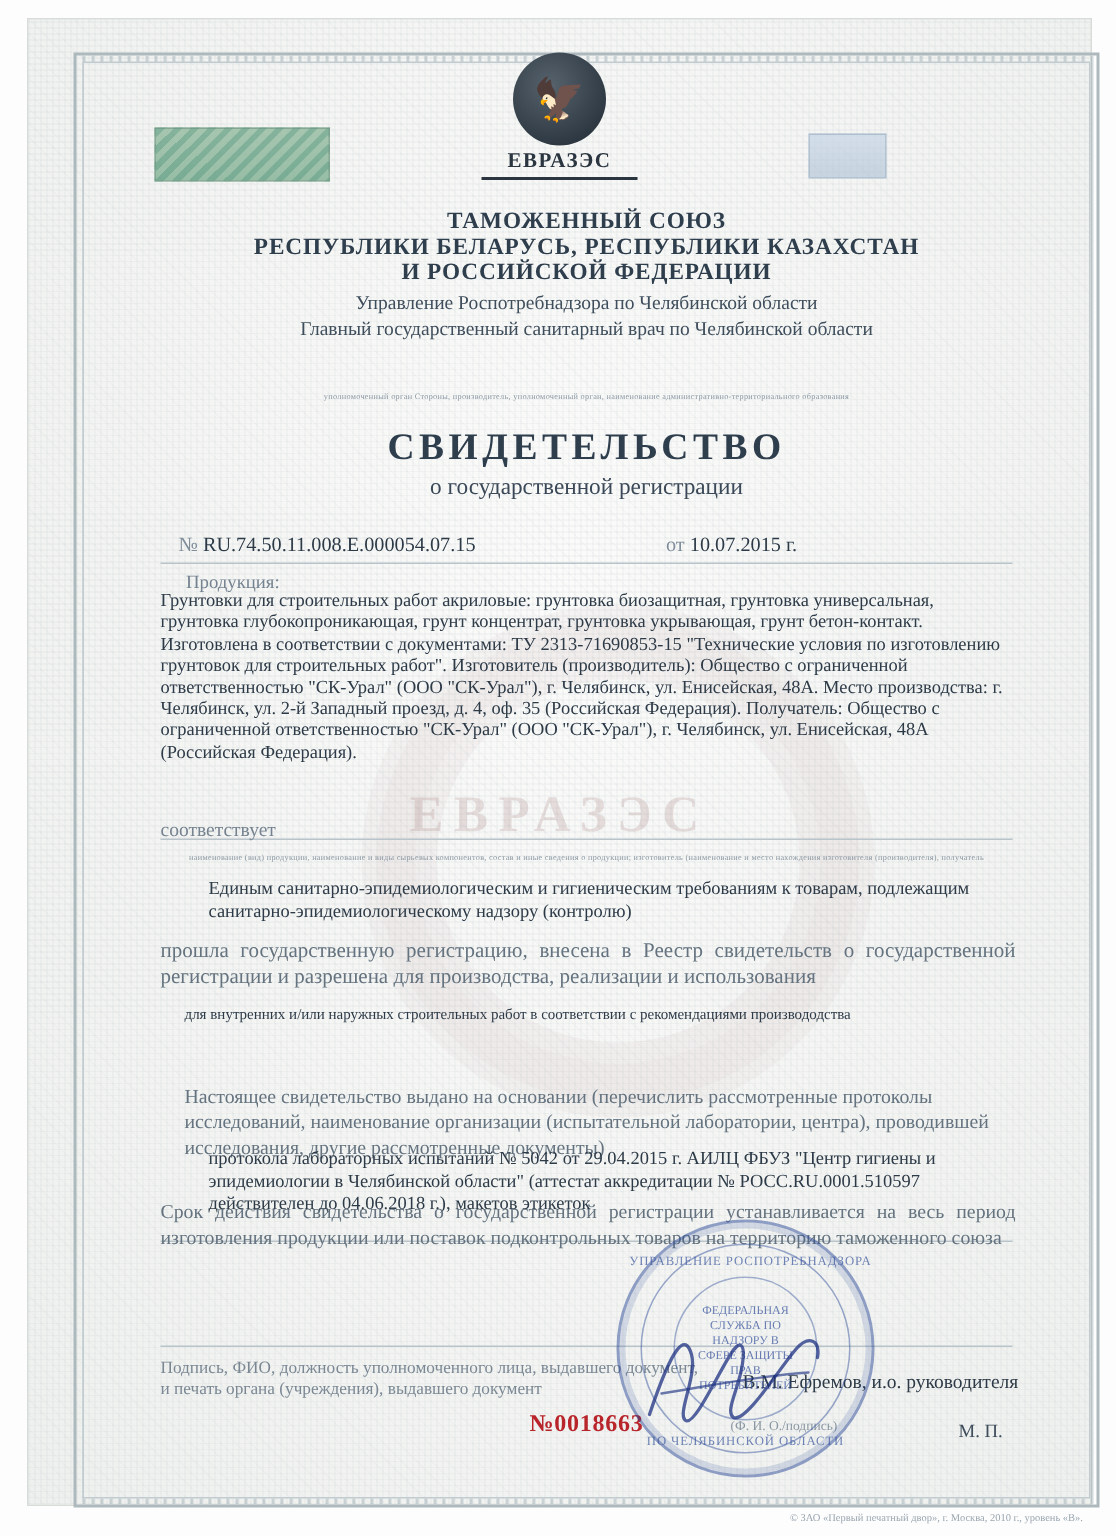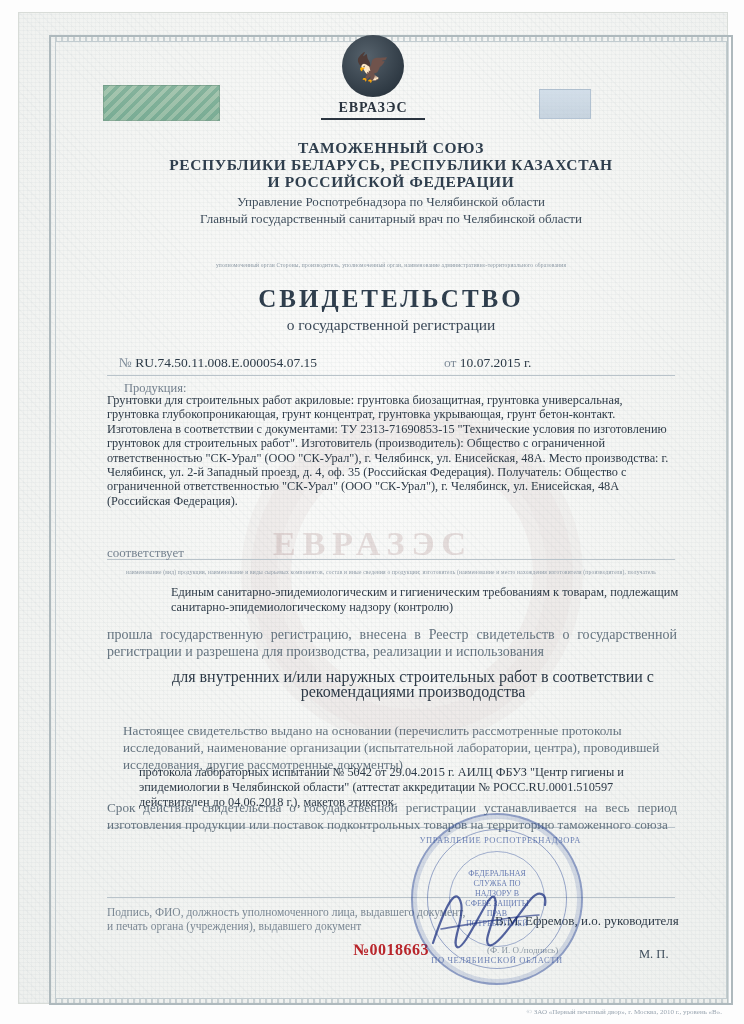--- a/index.html
+++ b/index.html
@@ -243,38 +243,36 @@
     top: 532px; left: 28px;
     font-size: 13px;
     color: #75828f;
   }
   .conf-body {
     top: 572px; left: 60px;
     width: 540px;
     font-size: 12.3px;
     line-height: 15px;
     color: #2d3a47;
-    margin-left: 32px;
   }
 
   .passed-body {
     top: 613px; left: 28px;
     width: 570px;
     font-size: 14px;
     line-height: 17px;
     color: #64737f;
     text-align: justify;
   }
   .use-body {
-    top: 656px; left: 64px;
+    top: 656px; left: 44px;
     width: 540px;
-    font-size: 16px;
+    font-size: 10px;
     line-height: 15px;
     color: #2d3a47;
-    text-align: center;
   }
 
   .basis-body {
     top: 697px; left: 44px;
     width: 570px;
     font-size: 13.2px;
     line-height: 17px;
     color: #64737f;
     margin-top: 12px;
   }

